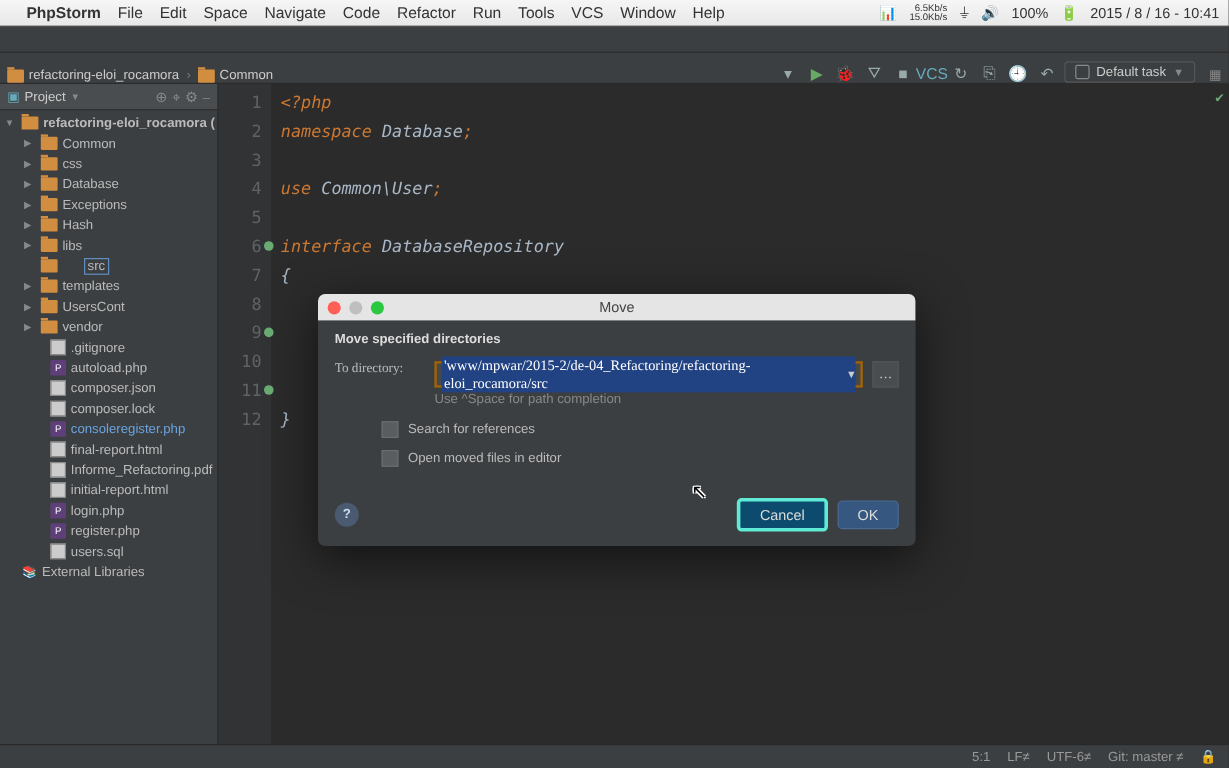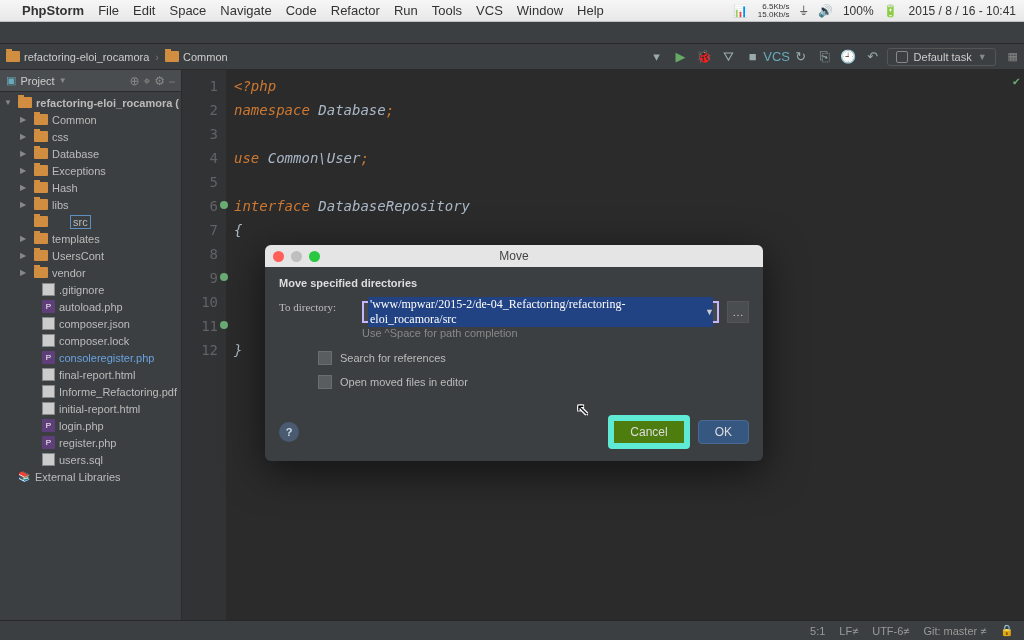--- a/index.html
+++ b/index.html
@@ -38,21 +38,21 @@
   background: #3c3f41;
   border-bottom: 1px solid #282828;
 }
 
 
 .breadcrumb-bar {
   height: 26px;
   background: #3c3f41;
   border-bottom: 1px solid #2b2b2b;
   display: flex;
-  align-items: center;
+  align-items: flex-end;
   padding: 0 6px;
   gap: 6px;
 }
 .breadcrumb-bar .crumb {
   display: inline-flex;
   align-items: center;
   gap: 4px;
   color: #ccc;
 }
 .folder-ico {
@@ -226,21 +226,21 @@
 .modal-titlebar .dot.y { background:#bfbfbf; }
 .modal-titlebar .dot.g { background:#28c940; }
 .modal-titlebar .title { margin: 0 auto; }
 .modal-body { padding: 10px 14px 12px; }
 .modal-body .heading { font-weight: bold; color: #ddd; margin-bottom: 12px; }
 .form-row { display: flex; align-items: flex-start; gap: 8px; margin-bottom: 4px; font-family: Liberation Serif, serif; }
 .form-row label { width: 75px; }
 .path-input {
   flex: 1;
   background: #45494a;
-  border: 2px solid #c4b5fd;
+  border: 2px solid #a16207;
   color: #ffffff;
   padding: 2px 4px;
   font-size: 12px;
   height: 22px;
   display:flex;
   align-items:center;
   position: relative;
 }
 .path-input .sel { background:#214283; color:#fff; padding:0 2px; }
 .path-input .dd { position:absolute; right:3px; color:#ccc; font-size:9px; }
@@ -260,22 +260,22 @@
   padding: 4px 14px 12px;
   gap:8px;
 }
 .modal-footer .help {
   width:20px; height:20px; border-radius:50%;
   background:#4a5b71; color:#cde; display:flex;
   align-items:center; justify-content:center; font-weight:bold;
 }
 .modal-footer .spacer { flex:1; }
 .modal-footer button {
-  background:#4d7c0f;
-  border:6px solid #5eead4;
+  background:#0c4a6e;
+  border:3px solid #5eead4;
   color:#ddd;
   padding:4px 16px;
   border-radius:4px;
   font-size:12px;
 }
 .modal-footer button.primary {
   background:#365880;
   border:1px solid #4a6a94;
 }
 

